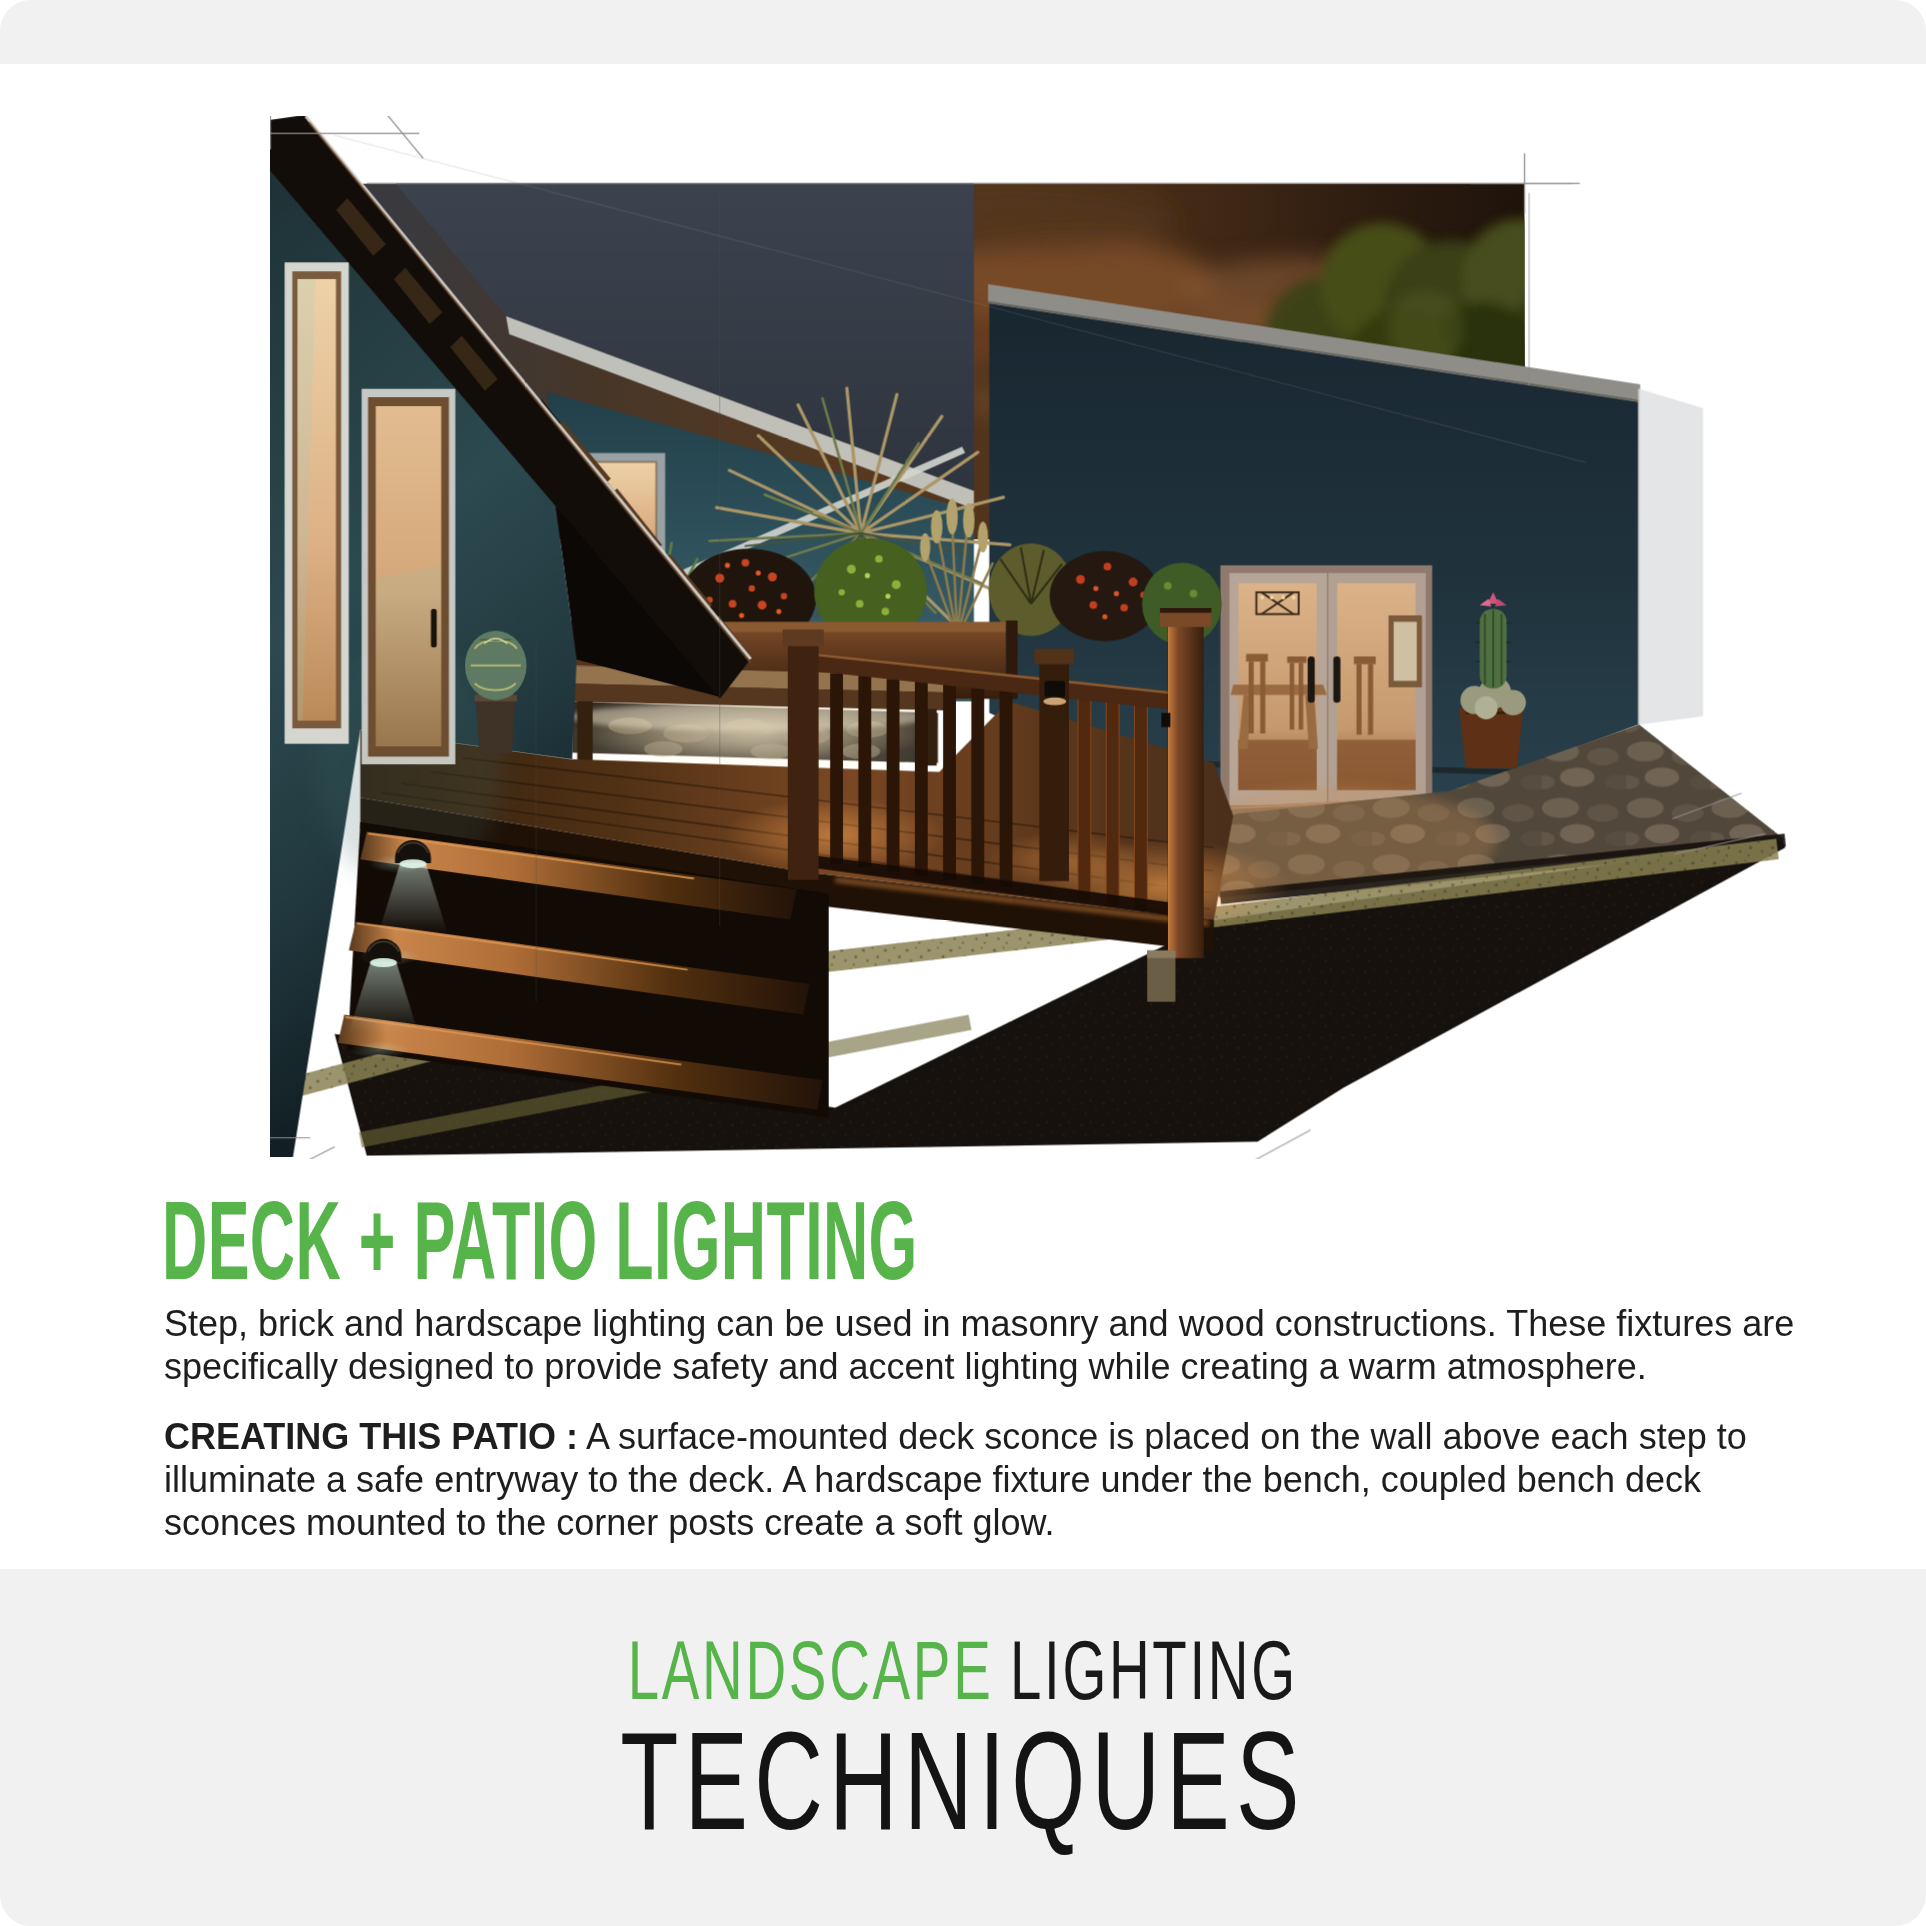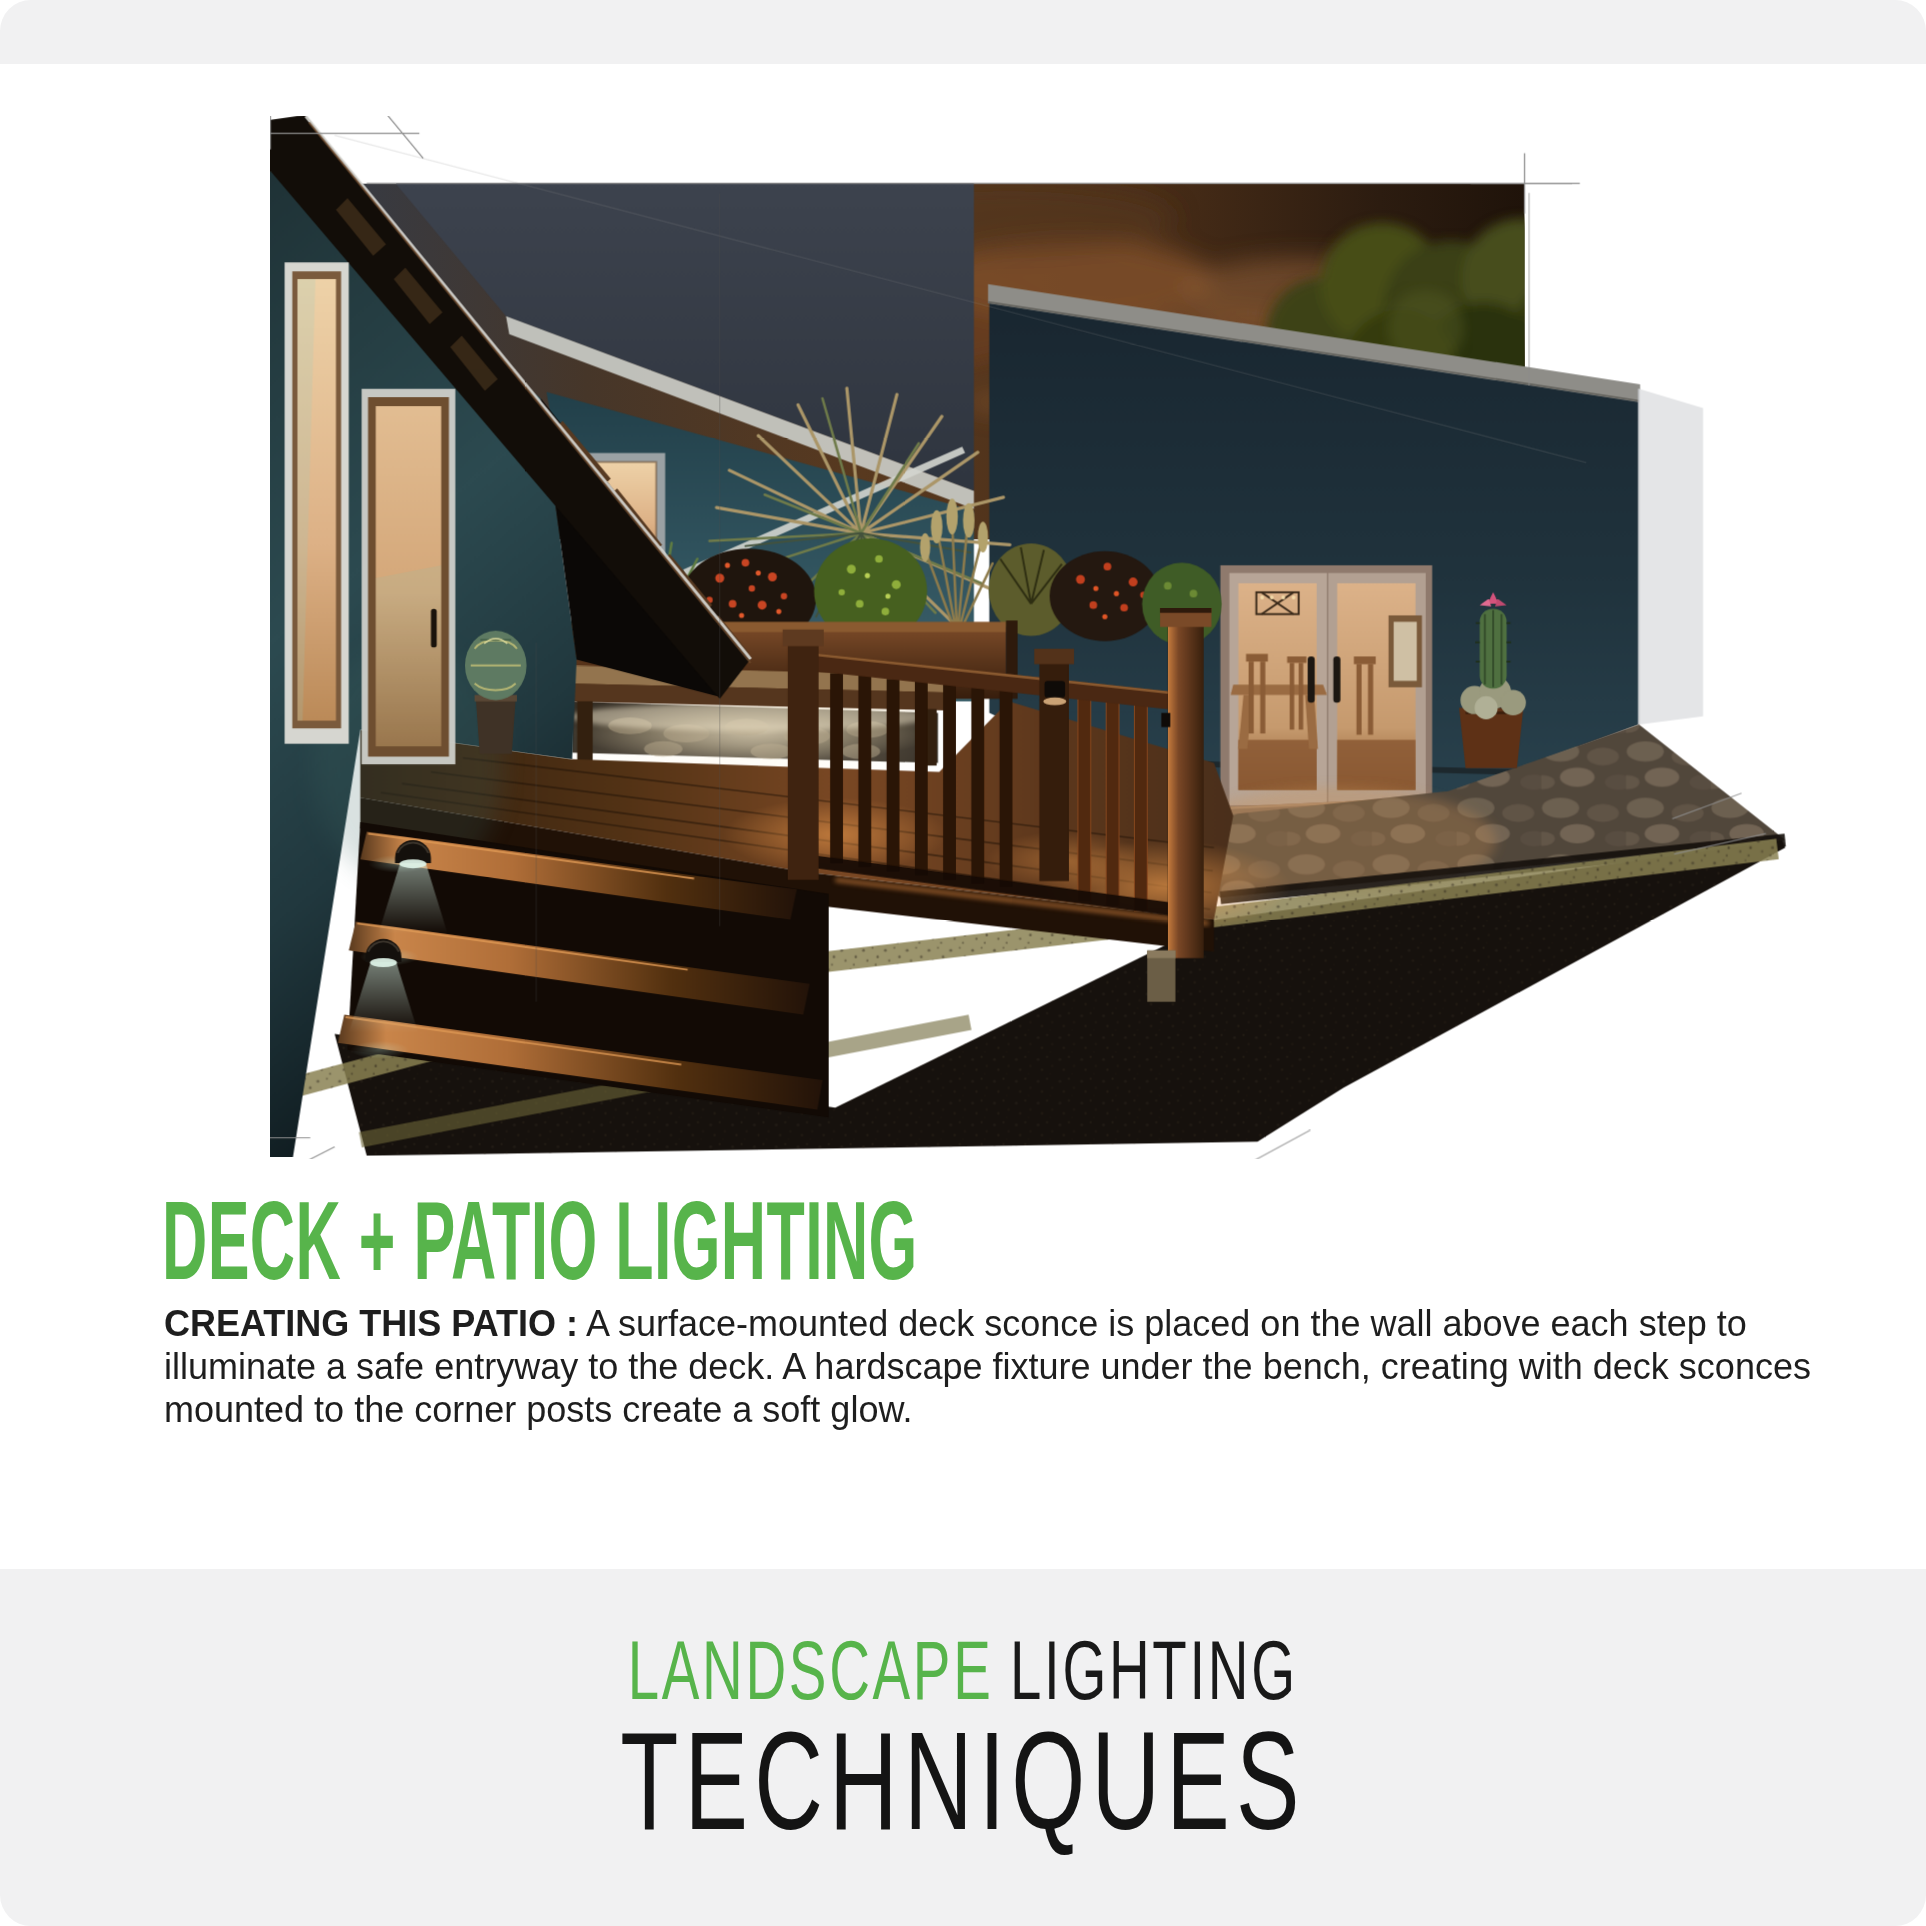--- a/index.html
+++ b/index.html
@@ -509,21 +509,22 @@
         <line x1="2184" y1="1095" x2="2292" y2="1055" opacity="0.8"></line>
         <line x1="2187" y1="1150" x2="2330" y2="1118" opacity="0.8"></line>
         <line x1="1500" y1="1645" x2="1620" y2="1580" opacity="0.7"></line>
       </g>
     </svg>
   </figure>
 
   <h1 class="headline">DECK + PATIO LIGHTING</h1>
 
   <section class="copy">
-    <p><strong>CREATING THIS PATIO :</strong> <span>A surface-mounted deck sconce is placed on the wall above each step to illuminate a safe entryway to the deck. A hardscape fixture under the bench, creating with deck sconces mounted to the corner posts create a soft glow.</span></p>
+    <p>Step, brick and hardscape lighting can be used in masonry and wood constructions. These fixtures are specifically designed to provide safety and accent lighting while creating a warm atmosphere.</p>
+    <p><strong>CREATING THIS PATIO :</strong> <span>A surface-mounted deck sconce is placed on the wall above each step to illuminate a safe entryway to the deck. A hardscape fixture under the bench, coupled bench deck sconces mounted to the corner posts create a soft glow.</span></p>
   </section>
 
   <div class="band-bottom"></div>
 
   <div class="brand-line">
     <span class="inner">
       <span class="w1">LANDSCAPE</span><span class="w2">LIGHTING</span>
     </span>
   </div>
   <div class="brand-title">

